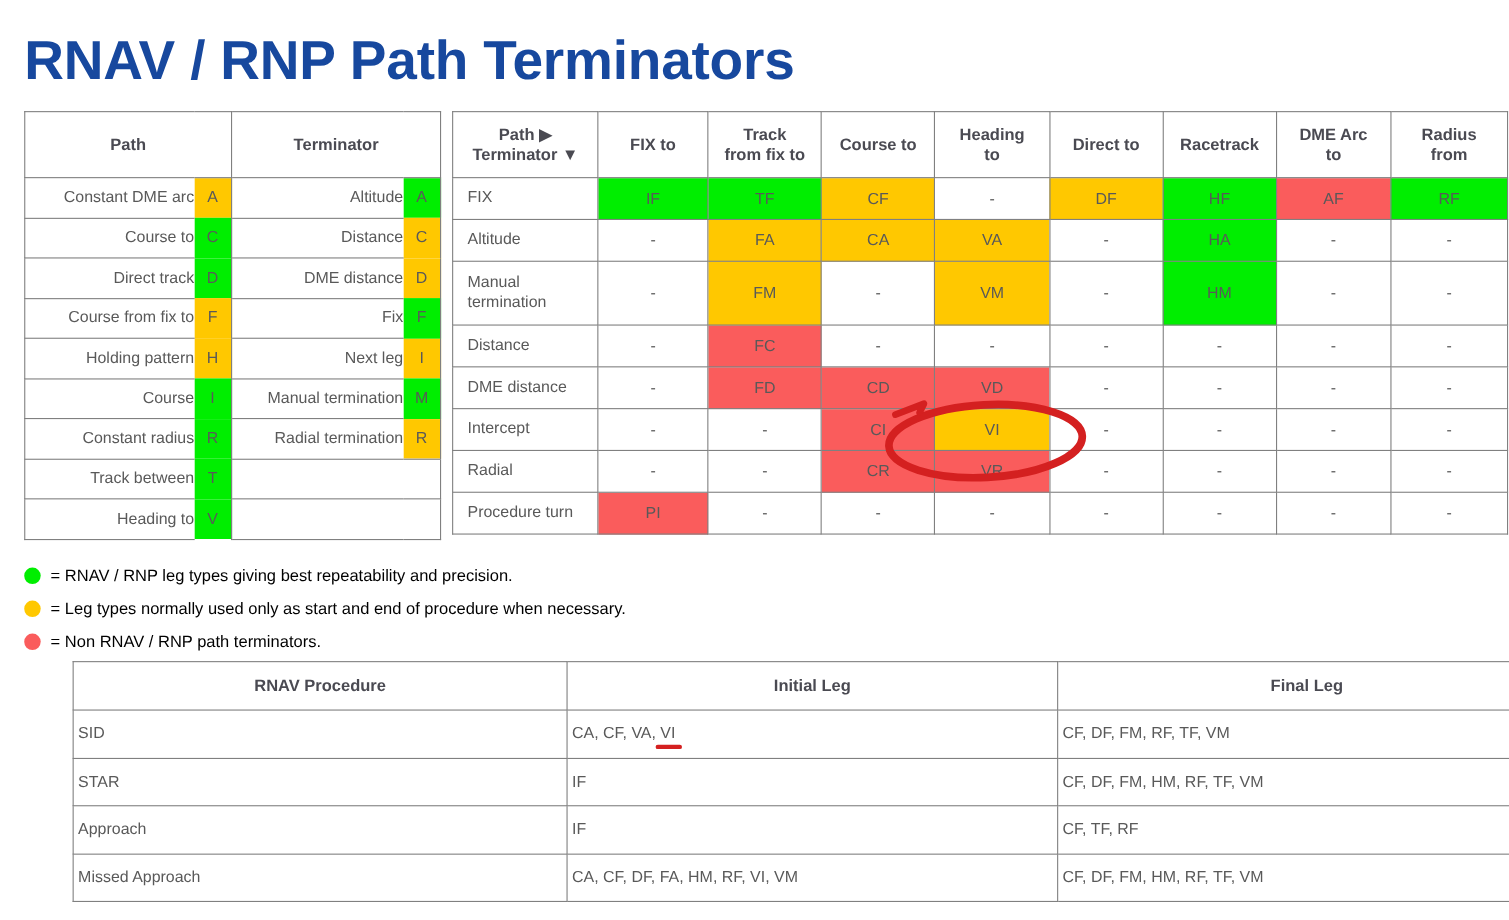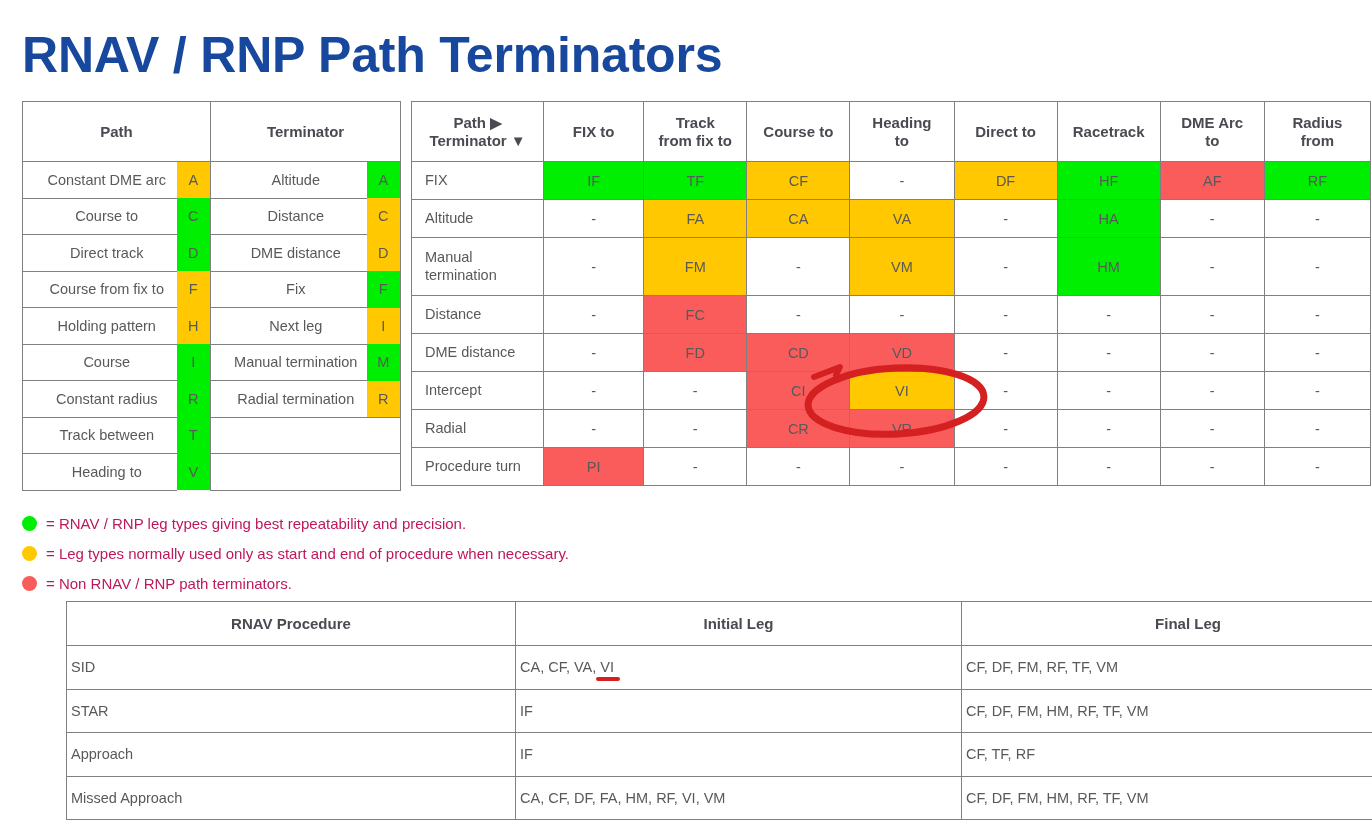--- a/index.html
+++ b/index.html
@@ -51,21 +51,21 @@
   #ref-table {
     position: absolute;
     left: 22px; top: 101px;
     width: 378px;
     padding-left: 27px;
   }
   #ref-table th { height: 60px; }
   #ref-table td { height: 36.5px; }
   #ref-table td.name {
     padding-left: 14px;
-    text-align: center;
+    text-align: right;
     font-size: 14.5px;
     color: #595959;
     border-right: none;
   }
   #ref-table td.code {
     width: 34px;
     text-align: center;
     border-left: none;
     font-size: 14.5px;
     color: #595959;
@@ -104,21 +104,21 @@
     height: 30px;
   }
   .legend-dot {
     width: 15px; height: 15px;
     border-radius: 50%;
     flex: 0 0 auto;
     margin-right: 9px;
   }
   .legend-text {
     font-size: 15px;
-    color: #be185d;
+    color: #000000;
     white-space: nowrap;
     text-align: center;
   }
 
   
   #proc-table {
     position: absolute;
     left: 22px; top: 601px;
     width: 1348px;
     margin-left: 44px;

